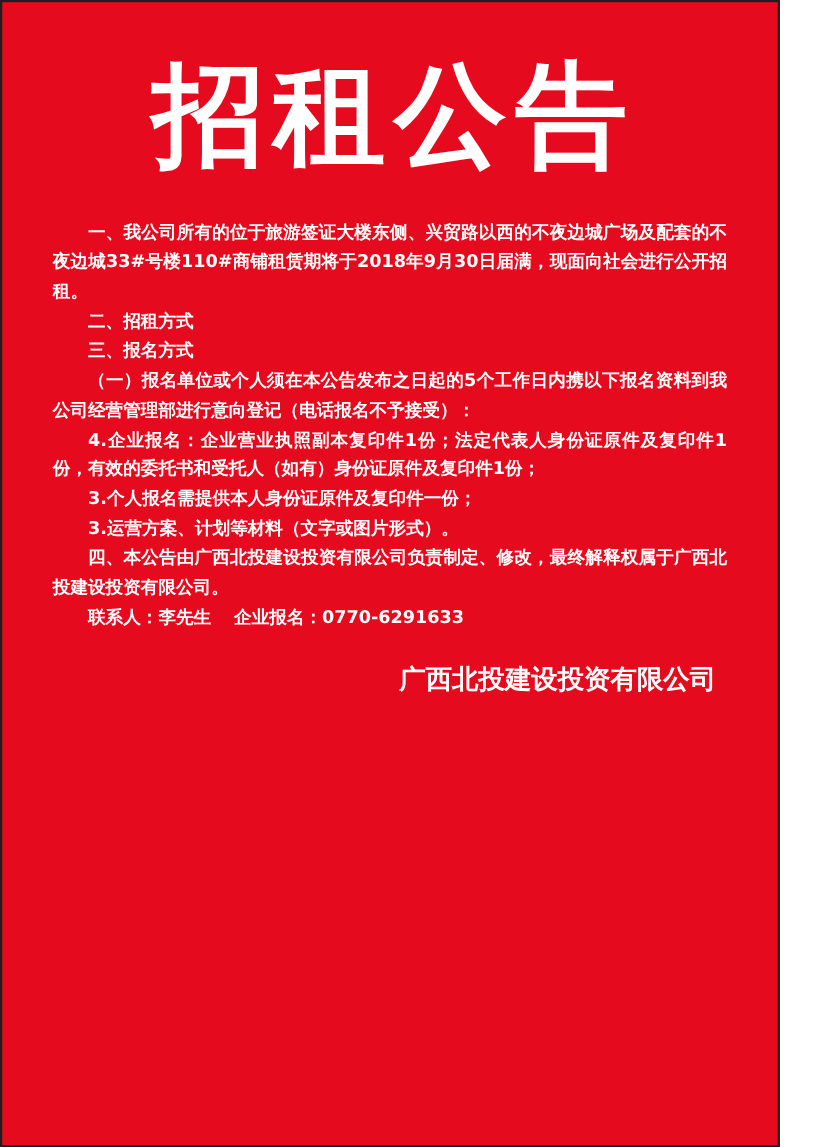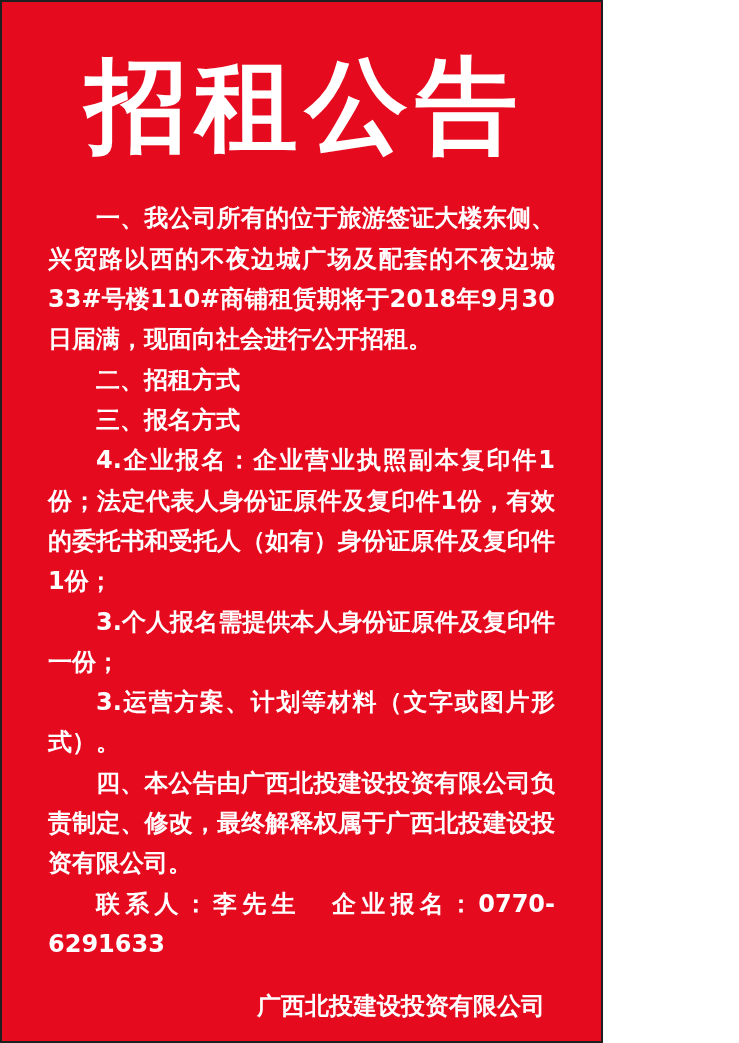--- a/index.html
+++ b/index.html
@@ -3,21 +3,21 @@
 <meta charset="utf-8">
 <style>
   html, body {
     margin: 0;
     padding: 0;
     background: #ffffff;
   }
   .poster {
     position: relative;
     box-sizing: border-box;
-    width: 603px;
+    width: 709px;
     height: 1043px;
     margin: 0;
     background: var(--bg, #e60a1e);
     border: 2px solid var(--border, #1f1f1f);
     overflow: hidden;
   }
   .title {
     margin: 42px 0 0 0;
     text-align: center;
     color: var(--fg, #ffffff);
@@ -26,21 +26,21 @@
     font-size: 102px;
     line-height: 1.2;
     letter-spacing: 8px;
     text-indent: 8px; 
   }
   .content {
     margin: 32px 46px 0 46px;
     color: var(--fg, #ffffff);
     font-family: "DejaVu Sans", "Liberation Sans", sans-serif;
     font-weight: bold;
-    font-size: 24px;
+    font-size: 16px;
     line-height: 1.68;
     text-align: justify;
   }
   .content p {
     margin: 0;
     padding: 0;
     text-indent: 2em;
   }
   .contact .phone-label-gap {
     margin-left: 1.3em;
@@ -64,20 +64,21 @@
 <body>
 
 <div class="poster" style="--bg: #e60a1e; --fg: #ffffff; --border: #1f1f1f;">
 
   <h1 class="title">招租公告</h1>
 
   <div class="content">
     <p>一、我公司所有的位于旅游签证大楼东侧、兴贸路以西的不夜边城广场及配套的不夜边城33#号楼110#商铺租赁期将于2018年9月30日届满，现面向社会进行公开招租。</p>
     <p>二、招租方式</p>
     <p>三、报名方式</p>
+    <p>（一）报名单位或个人须在本公告发布之日起的5个工作日内携以下报名资料到我公司经营管理部进行意向登记（电话报名不予接受）：</p>
     <p>4.企业报名：企业营业执照副本复印件1份；法定代表人身份证原件及复印件1份，有效的委托书和受托人（如有）身份证原件及复印件1份；</p>
     <p>3.个人报名需提供本人身份证原件及复印件一份；</p>
     <p>3.运营方案、计划等材料（文字或图片形式）。</p>
     <p>四、本公告由广西北投建设投资有限公司负责制定、修改，最终解释权属于广西北投建设投资有限公司。</p>
     <p class="contact">
       <span>联系人：</span><span>李先生</span><span class="phone-label-gap">企业报名：</span><span>0770-6291633</span>
     </p>
   </div>
 
   <div class="signature-wrap">

